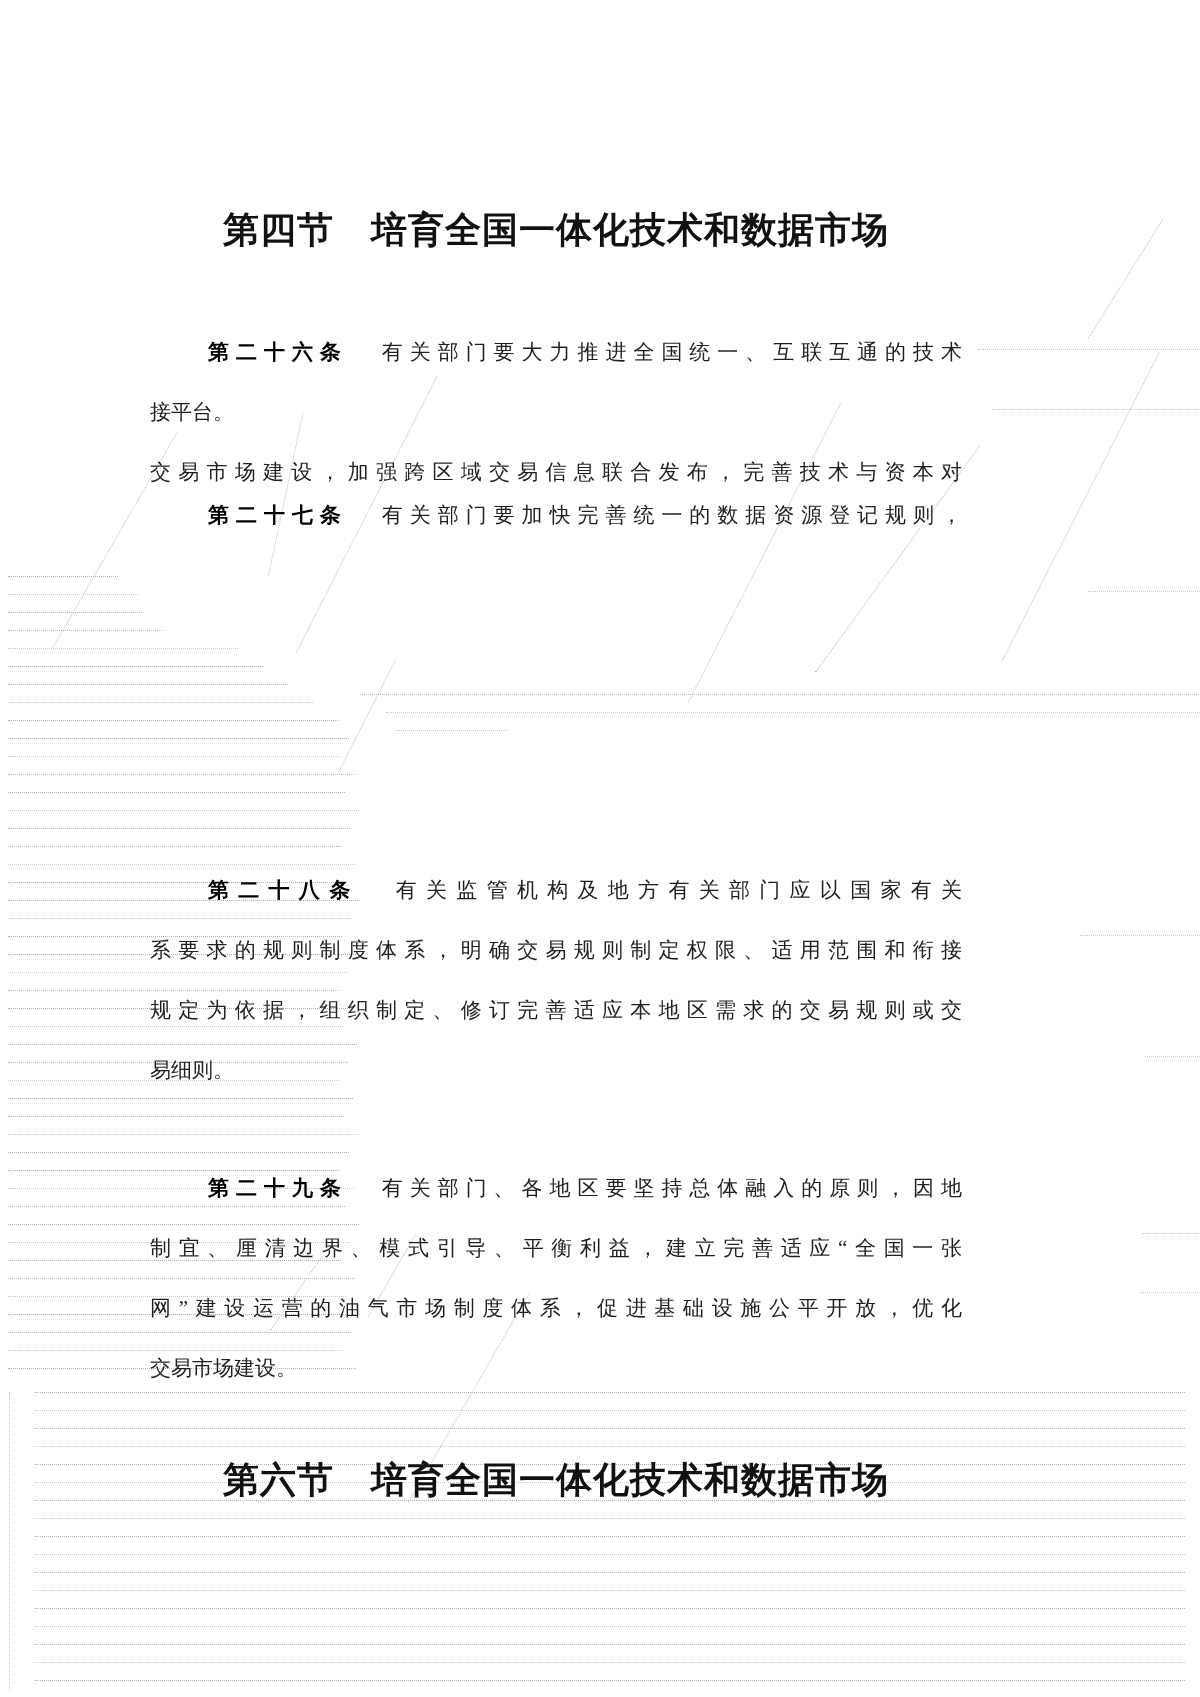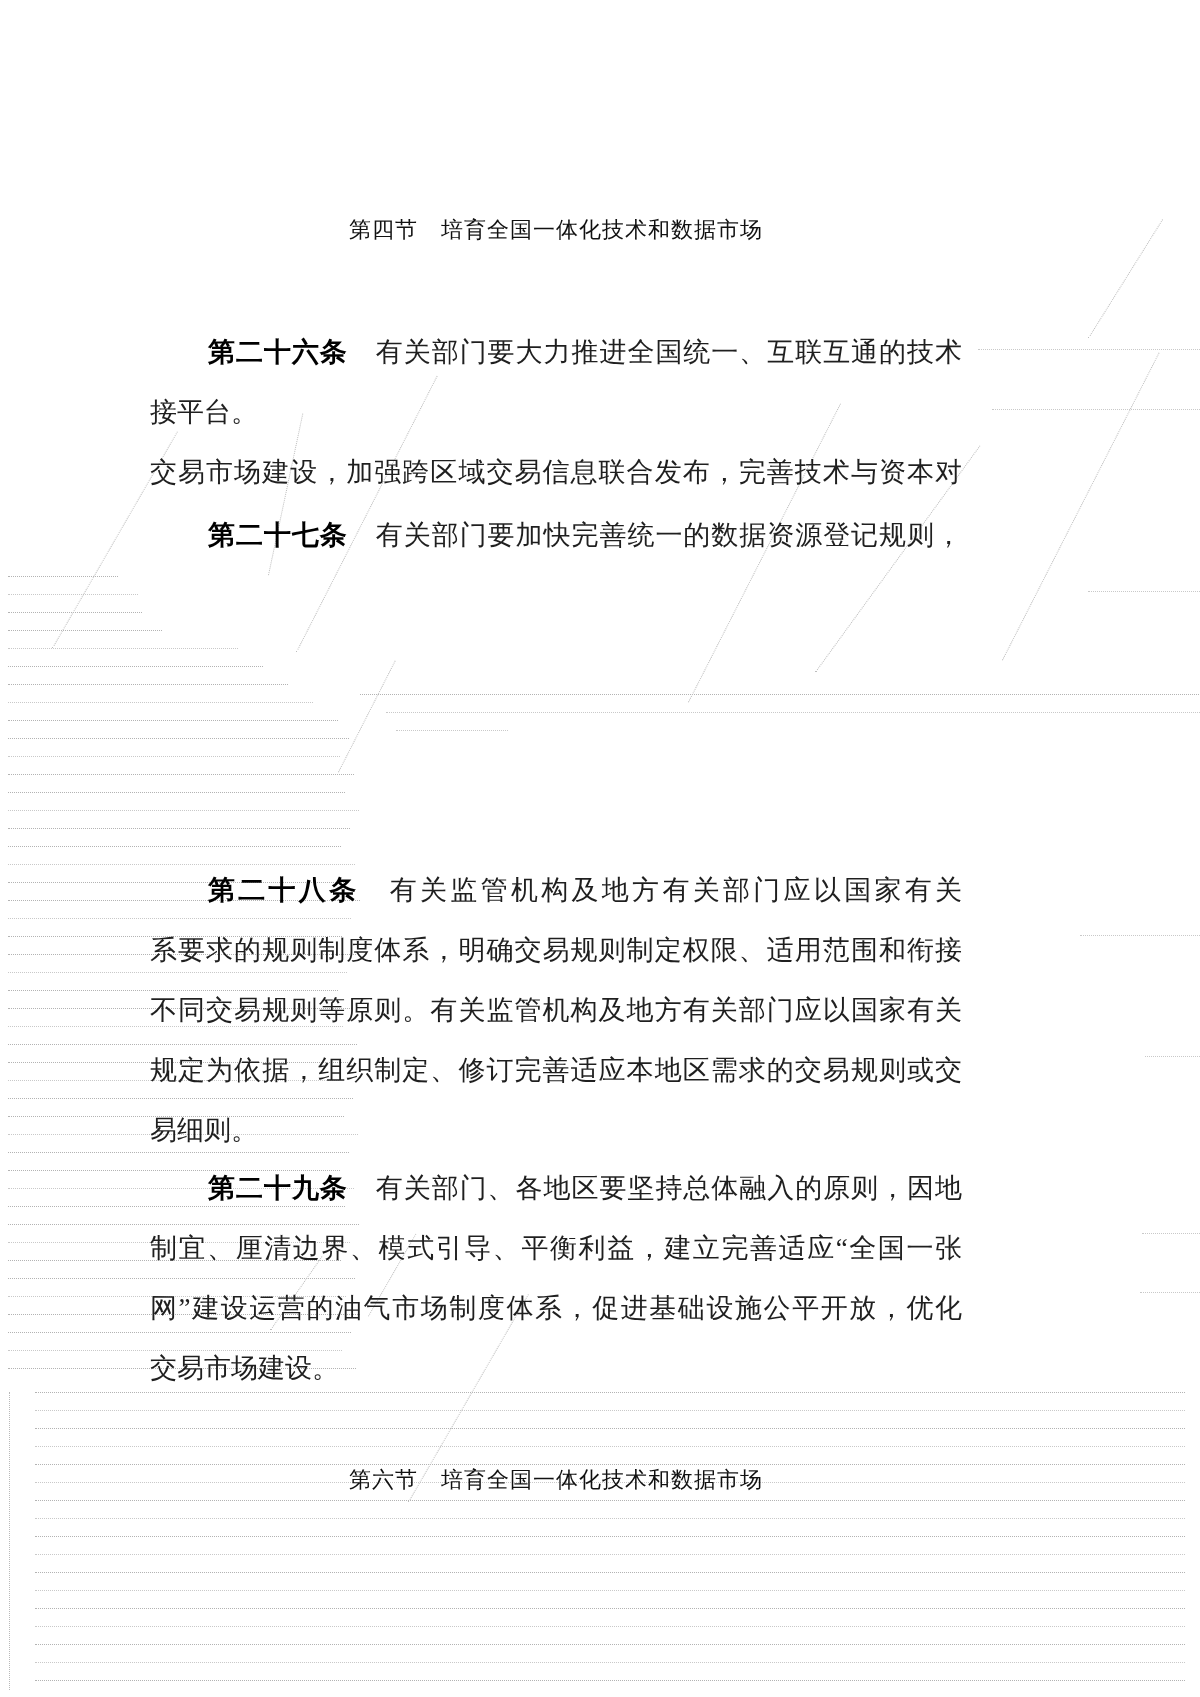--- a/index.html
+++ b/index.html
@@ -16,32 +16,32 @@
   .wm-h{position:absolute;height:0;border-top:1px dotted #b3b3b3;}
   .wm-h.light{border-top-color:#c9c9c9;}
   .wm-d{position:absolute;height:0;border-top:1px dotted #bdbdbd;transform-origin:0 0;}
   .wm-v{position:absolute;width:0;border-left:1px dotted #b8b8b8;}
   
   .textlayer{position:absolute;inset:0;z-index:2;}
   .sec-heading{
     position:absolute;left:150px;width:812px;margin:0;
     text-align:center;
     font-family:"Liberation Sans","DejaVu Sans",sans-serif;
-    font-weight:normal;font-size:22px;line-height:40px;
+    font-weight:bold;font-size:36px;line-height:40px;
     letter-spacing:1px;color:#111;
   }
   .h4{top:210px;}
   .h5{top:748px;}
   .h6{top:1460px;}
   .article{
     position:absolute;left:150px;width:812px;
-    font-size:27px;color:#1f1f1f;
+    font-size:21px;color:#1f1f1f;
   }
   .art-0{top:322px;}
-  .art-1{top:505px;}
+  .art-1{top:485px;}
   .art-2{top:860px;}
   .art-3{top:1158px;}
   .line{
     height:60px;line-height:60px;
     text-align:justify;text-align-last:justify;
     white-space:nowrap;
   }
   .line.last{text-align-last:left;}
   .line.first{padding-left:58px;}
   .art-num{
@@ -149,21 +149,20 @@
           <div class="line first"><b class="art-num">第二十六条</b><span class="gap"></span><span>有关部门要大力推进全国统一、互联互通的技术</span></div>
           <div class="line last">接平台。</div>
           <div class="line">交易市场建设，加强跨区域交易信息联合发布，完善技术与资本对</div>
         </div>
         <div class="article art-1">
           <div class="line first"><b class="art-num">第二十七条</b><span class="gap"></span><span>有关部门要加快完善统一的数据资源登记规则，</span></div>
         </div>
         <div class="article art-2">
           <div class="line first"><b class="art-num">第二十八条</b><span class="gap"></span><span>有关监管机构及地方有关部门应以国家有关</span></div>
           <div class="line">系要求的规则制度体系，明确交易规则制定权限、适用范围和衔接</div>
-          <div class="line">不同交易规则等原则。有关监管机构及地方有关部门应以国家有关</div>
           <div class="line">规定为依据，组织制定、修订完善适应本地区需求的交易规则或交</div>
           <div class="line last">易细则。</div>
         </div>
         <div class="article art-3">
           <div class="line first"><b class="art-num">第二十九条</b><span class="gap"></span><span>有关部门、各地区要坚持总体融入的原则，因地</span></div>
           <div class="line">制宜、厘清边界、模式引导、平衡利益，建立完善适应“全国一张</div>
           <div class="line">网”建设运营的油气市场制度体系，促进基础设施公平开放，优化</div>
           <div class="line last">交易市场建设。</div>
         </div>
       </div>

